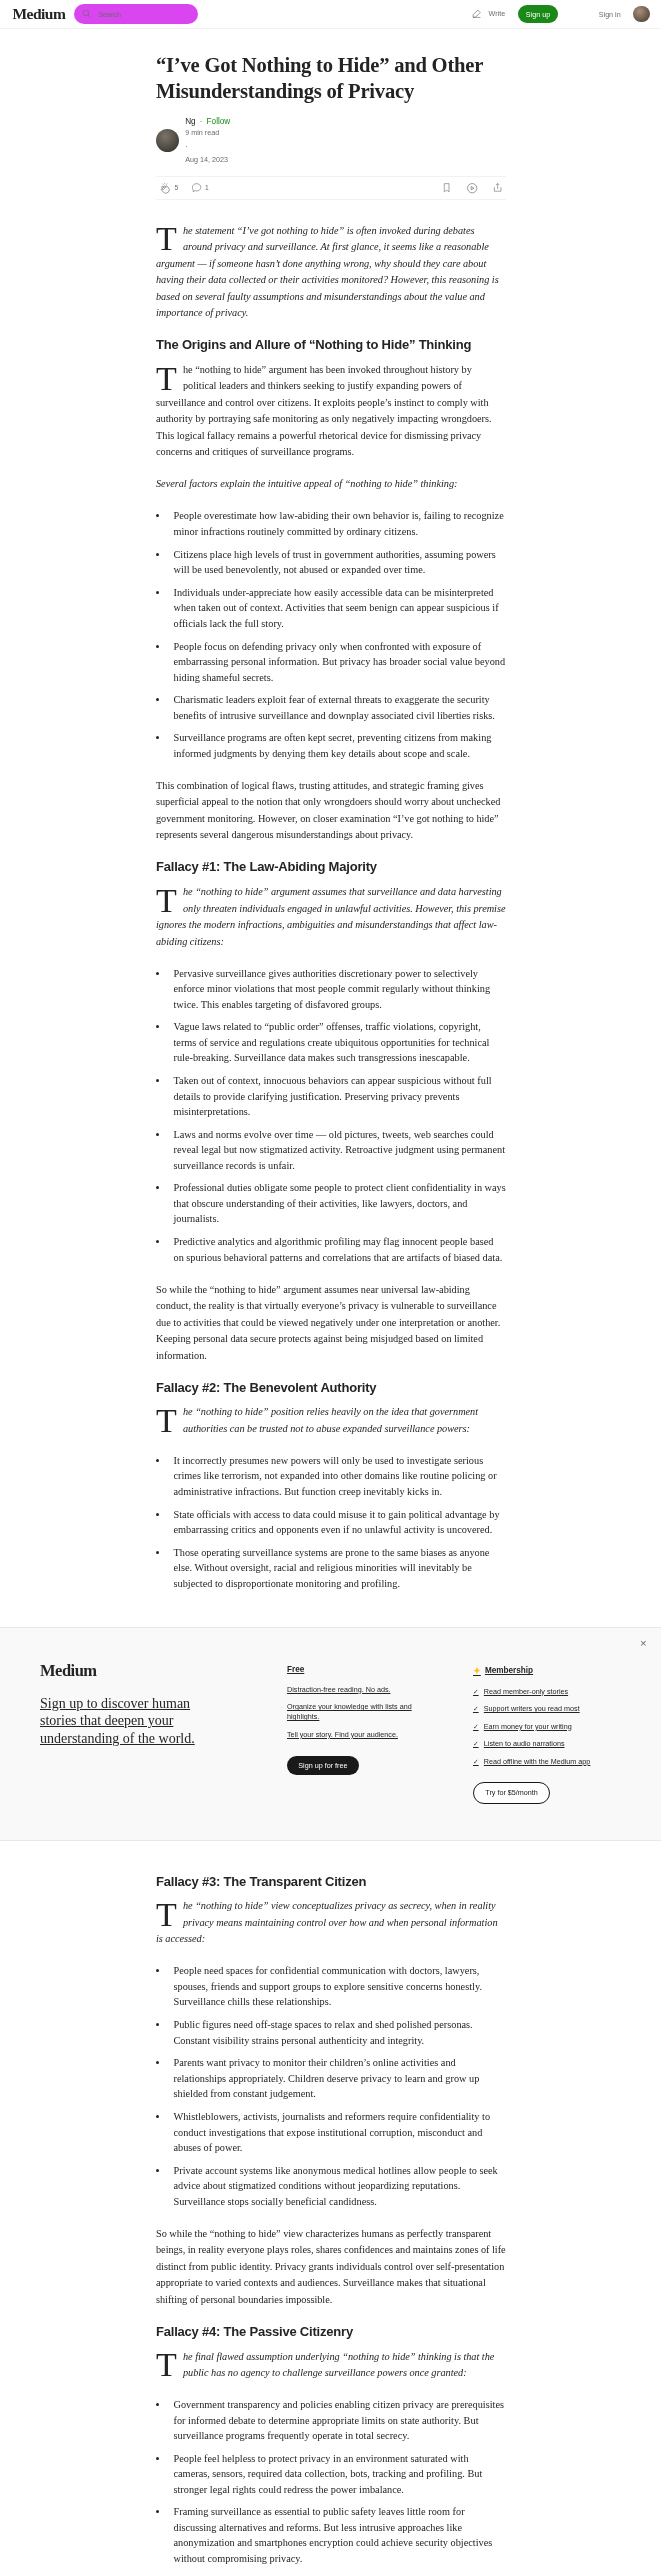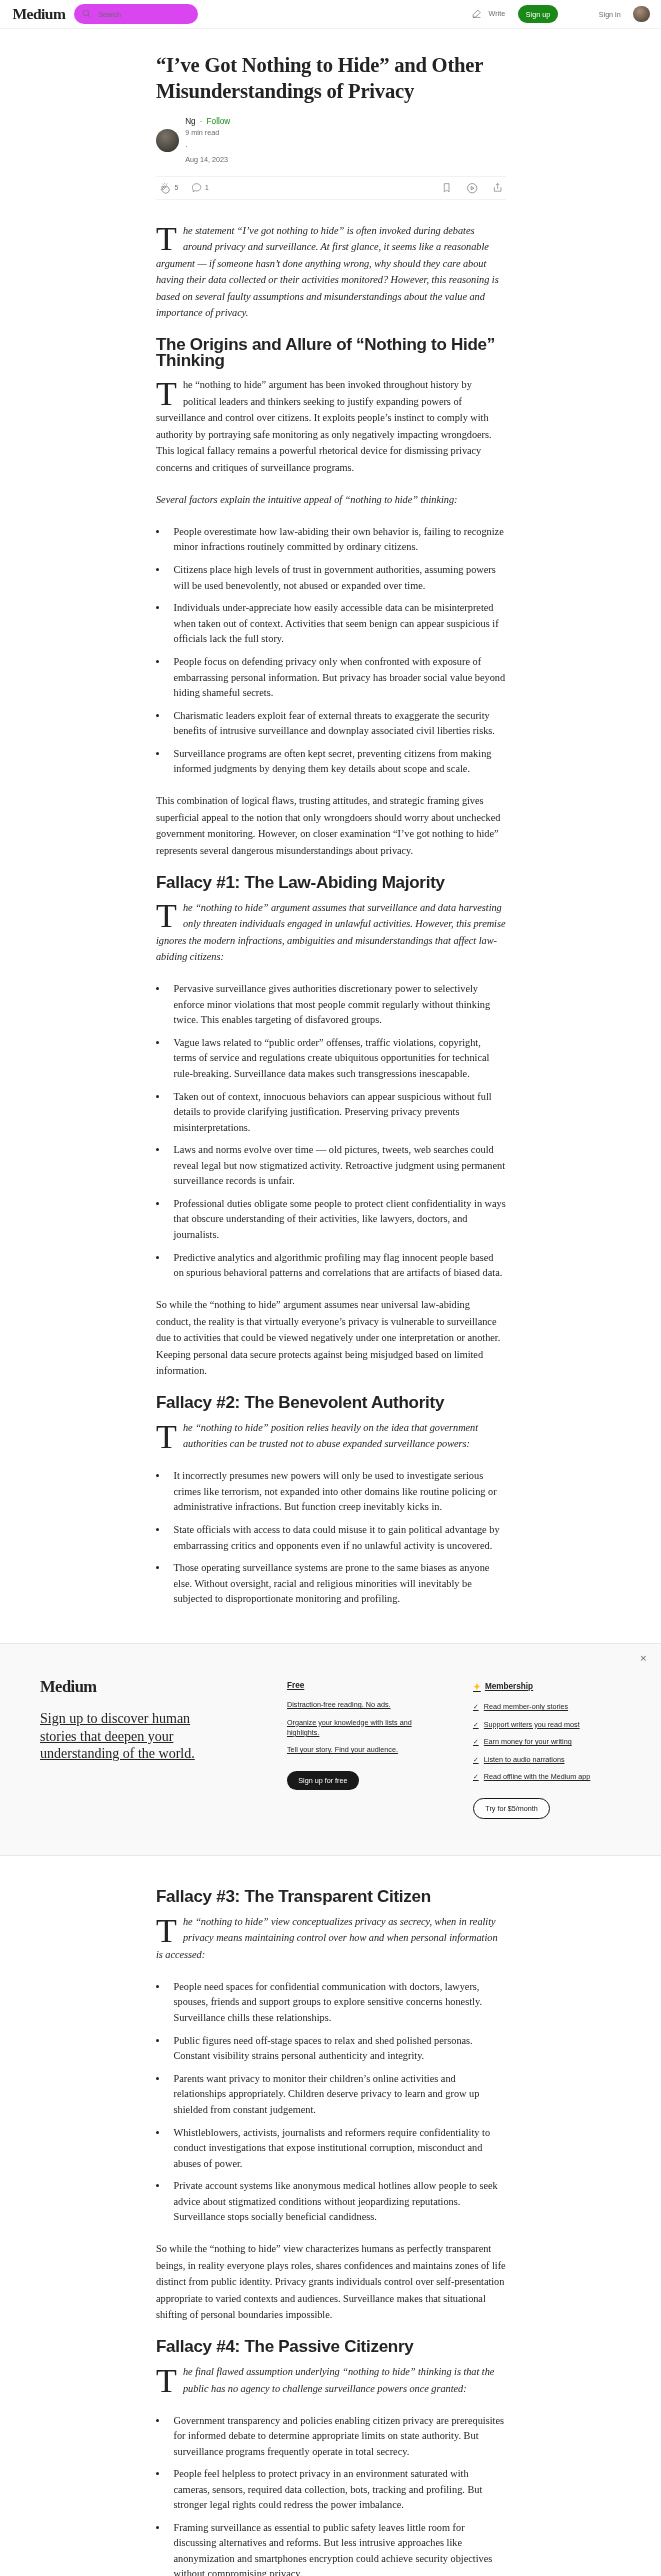--- a/index.html
+++ b/index.html
@@ -71,21 +71,21 @@
   .icon { display: inline-flex; align-items: center; }
 
   
   .article p { font-size: 10.3px; line-height: 16.5px; margin: 0 0 15.5px; letter-spacing: -0.003em; }
   .article p.lead-italic { font-style: italic; }
   .dropcap::first-letter {
     float: left; font-size: 34px; line-height: 28px; padding: 2.6px 6.2px 0 0;
     font-style: normal; font-weight: 400;
   }
   .article h2 {
-    font-family: "Liberation Sans", sans-serif; font-size: 17px; line-height: 15.5px;
+    font-family: "Liberation Sans", sans-serif; font-size: 13px; line-height: 15.5px;
     font-weight: 700; letter-spacing: -0.016em; margin: 15.5px 0 9.3px;
   }
   .blist { margin: 0 0 16.5px; padding-left: 13.4px; }
   .blist li { font-size: 10.3px; line-height: 15.5px; margin-bottom: 7.2px; padding-left: 4.1px; }
 
   
   .banner {
     background: #F9F9F9; border-top: 0.5px solid #E8E8E8; border-bottom: 0.5px solid #E8E8E8;
     position: relative; margin: 36px 0 33px; padding: 33px 0 36px;
     font-family: "Liberation Sans", sans-serif;

